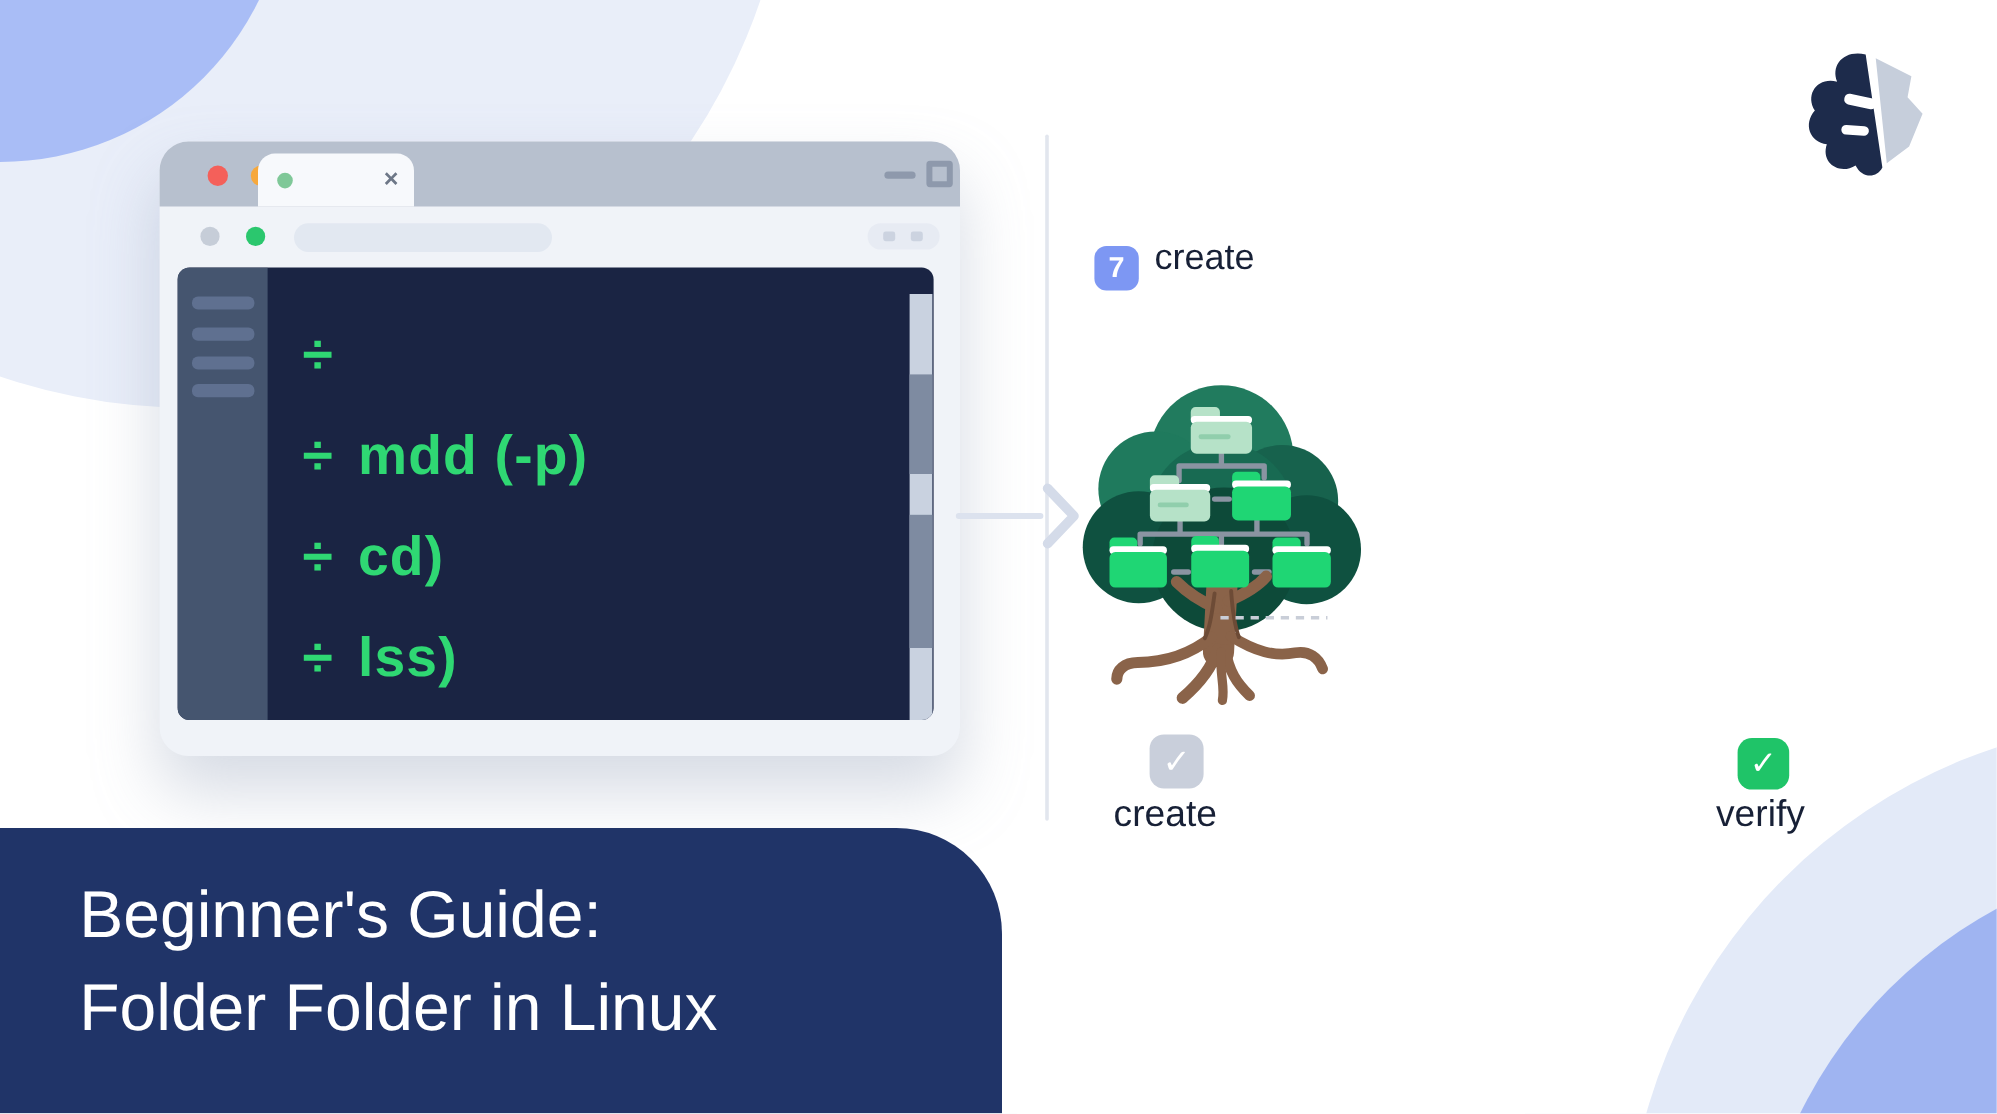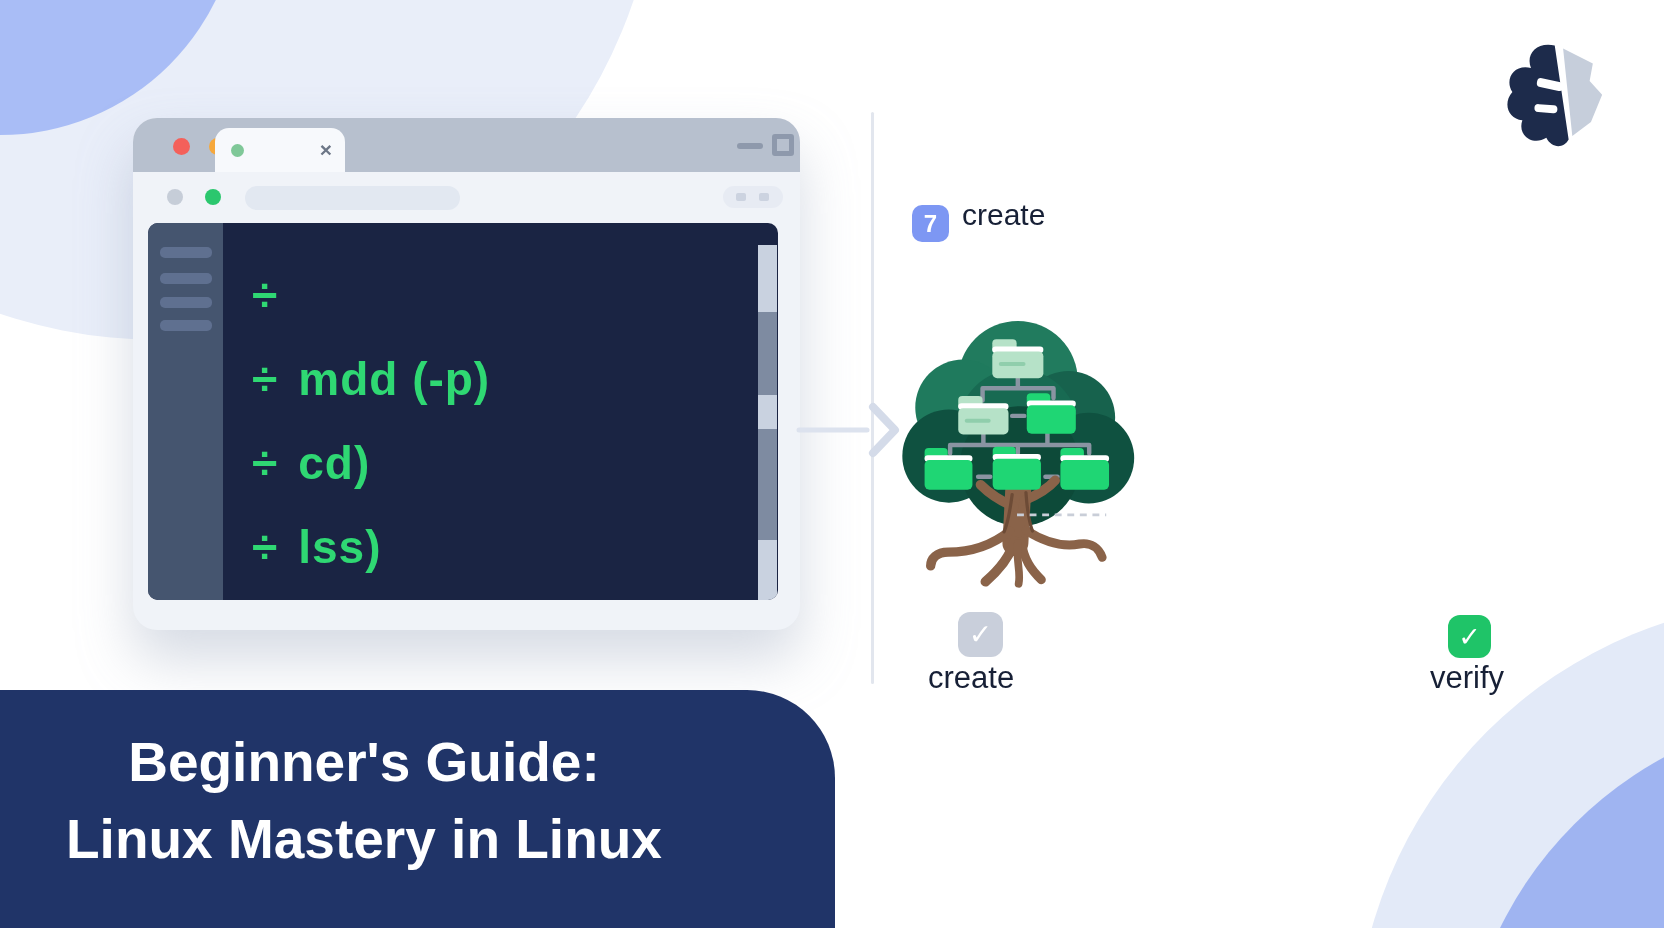--- a/index.html
+++ b/index.html
@@ -45,22 +45,22 @@
   
   .step-icon{position:absolute;border-radius:12px;display:flex;align-items:center;justify-content:center;color:#fff;}
   .step-label{position:absolute;font-weight:400;color:#172036;font-size:31px;}
   .ic-create{left:912px;top:205px;width:37px;height:37px;background:#7d97f3;border-radius:10px;
              font-size:24px;font-weight:800;}
   .ic-nav{left:958px;top:612px;width:45px;height:45px;background:#c9cfdb;font-size:28px;font-weight:800;}
   .ic-ver{left:1448px;top:615px;width:43px;height:43px;background:#1fc468;font-size:27px;font-weight:800;}
 
   
   .titlebox{left:0;top:690px;width:835px;height:238px;background:#203468;border-radius:0 88px 0 0;}
-  .titletext{position:absolute;left:66px;top:34px;color:#ffffff;font-size:55px;font-weight:700;
-             line-height:77px;letter-spacing:0px;white-space:nowrap;text-align:center;}
+  .titletext{position:absolute;left:66px;top:34px;color:#ffffff;font-size:55px;font-weight:400;
+             line-height:77px;letter-spacing:0px;white-space:nowrap;}
 
   .logo{left:1498px;top:40px;width:108px;height:112px;}
   svg{display:block;}
 </style>
 </head>
 <body>
 
 <div class="stage">
 
   <div class="circle bg-tl-light"></div>
@@ -220,17 +220,17 @@
   <div class="step-label" style="left:928px;top:660px">create</div>
 
   <div class="step-icon ic-ver">
     <span>✓</span>
   </div>
   <div class="step-label" style="left:1430px;top:660px">verify</div>
 
   <div class="abs titlebox">
     <div class="titletext">
       <div>Beginner's Guide:</div>
-      <div>Linux Mastery in Linux</div>
+      <div>Folder Folder in Linux</div>
     </div>
   </div>
 
 </div>
 
 </body></html>

